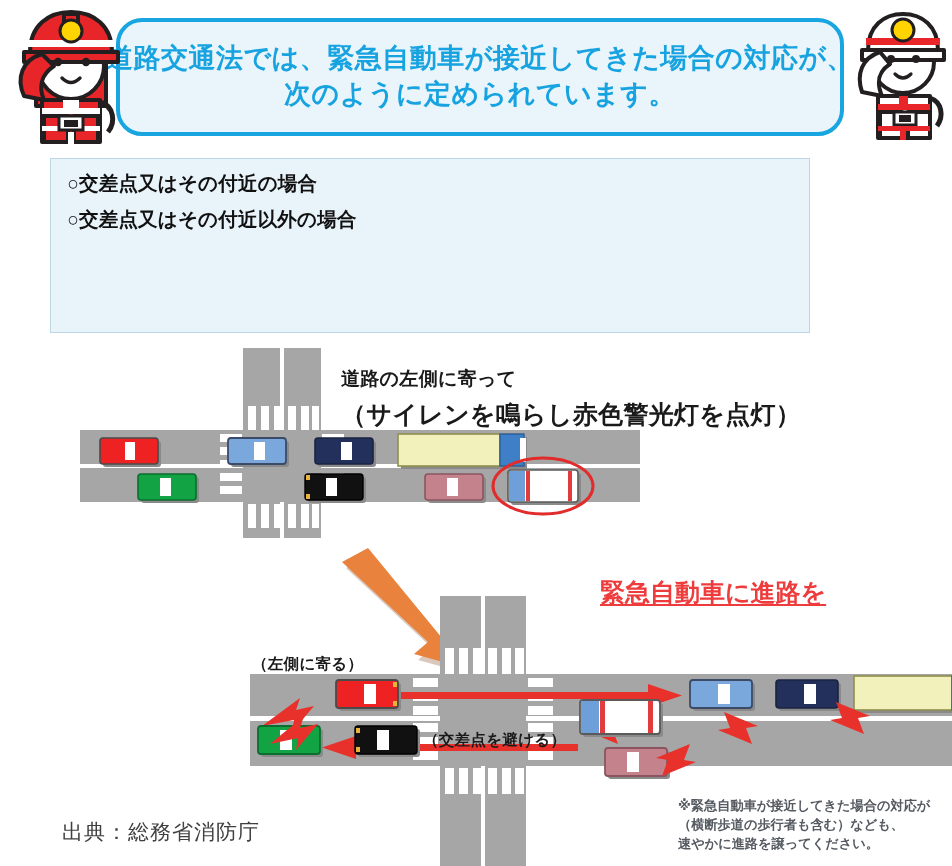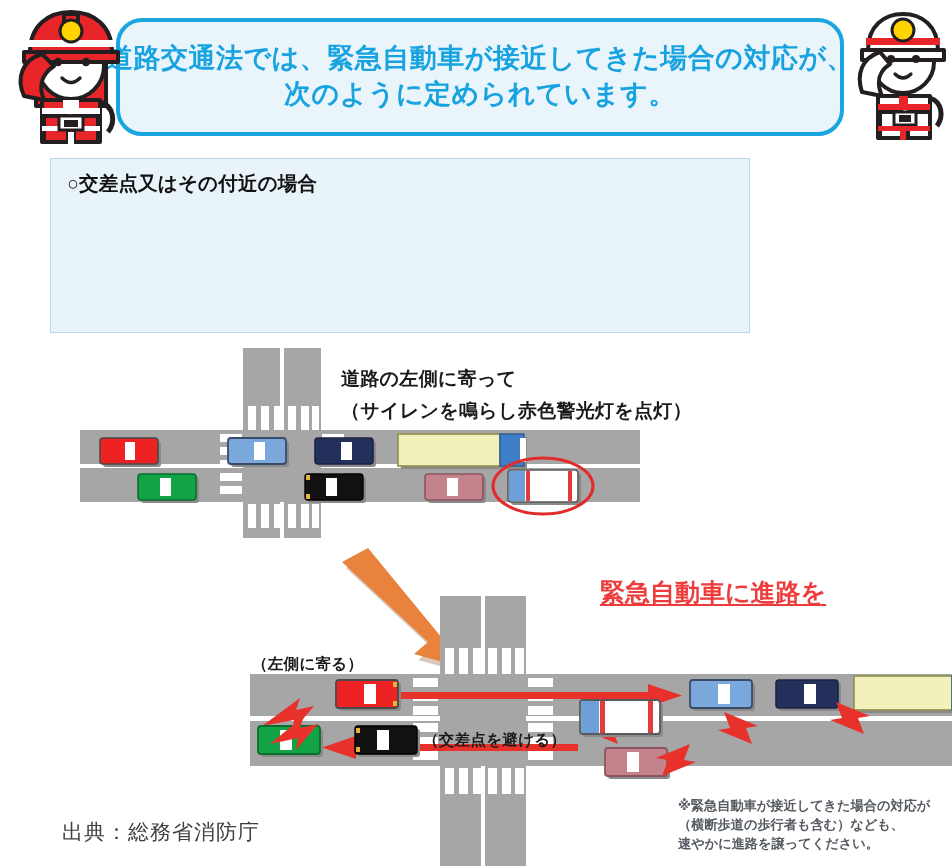--- a/index.html
+++ b/index.html
@@ -25,21 +25,21 @@
     letter-spacing:0.5px; white-space:nowrap;
   }
 
   
   .mascot { position:absolute; top:4px; z-index:5; }
   .mascot.left  { left:6px; }
   .mascot.right { right:4px; }
 
   
   .law-panel {
-    position:absolute; left:50px; top:158px; width:700px; height:175px;
+    position:absolute; left:50px; top:158px; width:760px; height:175px;
     background:#e9f3fa; border:1px solid #bcd8e8;
     padding:12px 16px 10px 16px; z-index:2;
   }
   .law-head {
     font-size:19.5px; font-weight:bold; color:#111; line-height:1.25;
     margin-bottom:4px; letter-spacing:0.2px;
   }
   .law-head.second { margin-top:12px; }
   .law-body {
     font-size:16.2px; color:#111; line-height:1.5; margin-left:22px;
@@ -143,20 +143,21 @@
         <rect x="38" y="108" width="22" height="13" fill="#ffffff" stroke="#231f20" stroke-width="3"></rect>
         <rect x="43" y="111" width="12" height="7" fill="#231f20"></rect>
         <rect x="22" y="122" width="52" height="5" fill="#e8262a"></rect>
         <rect x="44" y="125" width="6" height="11" fill="#e8262a"></rect>
       </g>
     </svg>
   </div>
 
   <div class="law-panel">
     <div class="law-head">○交差点又はその付近の場合</div>
+    <div class="law-head second">○交差点又はその付近以外の場合</div>
   </div>
 
   <div>
     <svg width="560" height="190" viewBox="0 0 560 190" style="position:absolute; left:80px; top:348px;">
 
       <rect x="163" y="0" width="78" height="190" fill="#a6a6a6"></rect>
       <rect x="200" y="0" width="4" height="190" fill="#ffffff"></rect>
 
       <rect x="0" y="82" width="560" height="72" fill="#a6a6a6"></rect>
       <rect x="0" y="116" width="560" height="4" fill="#ffffff"></rect>
@@ -241,21 +242,21 @@
         <rect x="428" y="122" width="70" height="32" rx="3" fill="#ffffff" stroke="#5a5a5a" stroke-width="1.6"></rect>
         <rect x="429" y="123" width="16" height="30" fill="#6f9fd8"></rect>
         <rect x="446" y="123" width="4" height="30" fill="#e23b3b"></rect>
         <rect x="488" y="123" width="4" height="30" fill="#e23b3b"></rect>
       </g>
 
       <ellipse cx="463" cy="138" rx="50" ry="28" fill="none" stroke="#e22b2b" stroke-width="3"></ellipse>
     </svg>
 
     <div class="lbl" style="left:341px; top:366px; font-size:19px;">道路の左側に寄って</div>
-    <div class="lbl" style="left:341px; top:398px; font-size:19px;">（サイレンを鳴らし赤色警光灯を点灯）</div>
+    <div class="lbl" style="left:341px; top:398px; font-size:25px;">（サイレンを鳴らし赤色警光灯を点灯）</div>
   </div>
 
   <svg width="130" height="120" viewBox="0 0 130 120" style="position:absolute; left:338px; top:548px;">
     <g transform="translate(4,6)">
       <path d="M4 14 L30 0 L104 90 L118 78 L112 116 L76 106 L90 94 Z" fill="#b0866a" opacity="0.45"></path>
     </g>
     <path d="M4 14 L30 0 L104 90 L118 78 L112 116 L76 106 L90 94 Z" fill="#e8823c"></path>
   </svg>
 
   <div class="redtext" style="left:600px; top:574px;">

